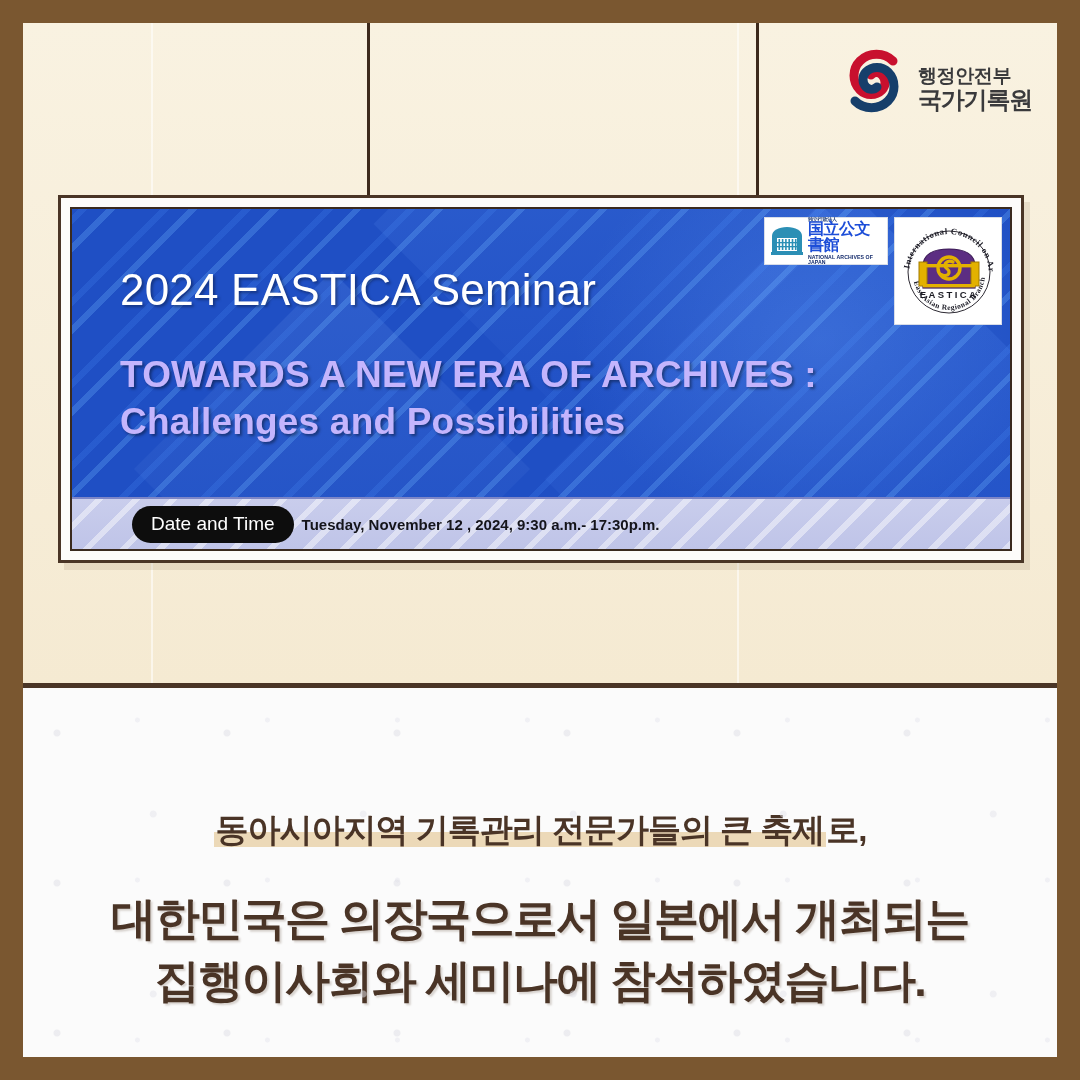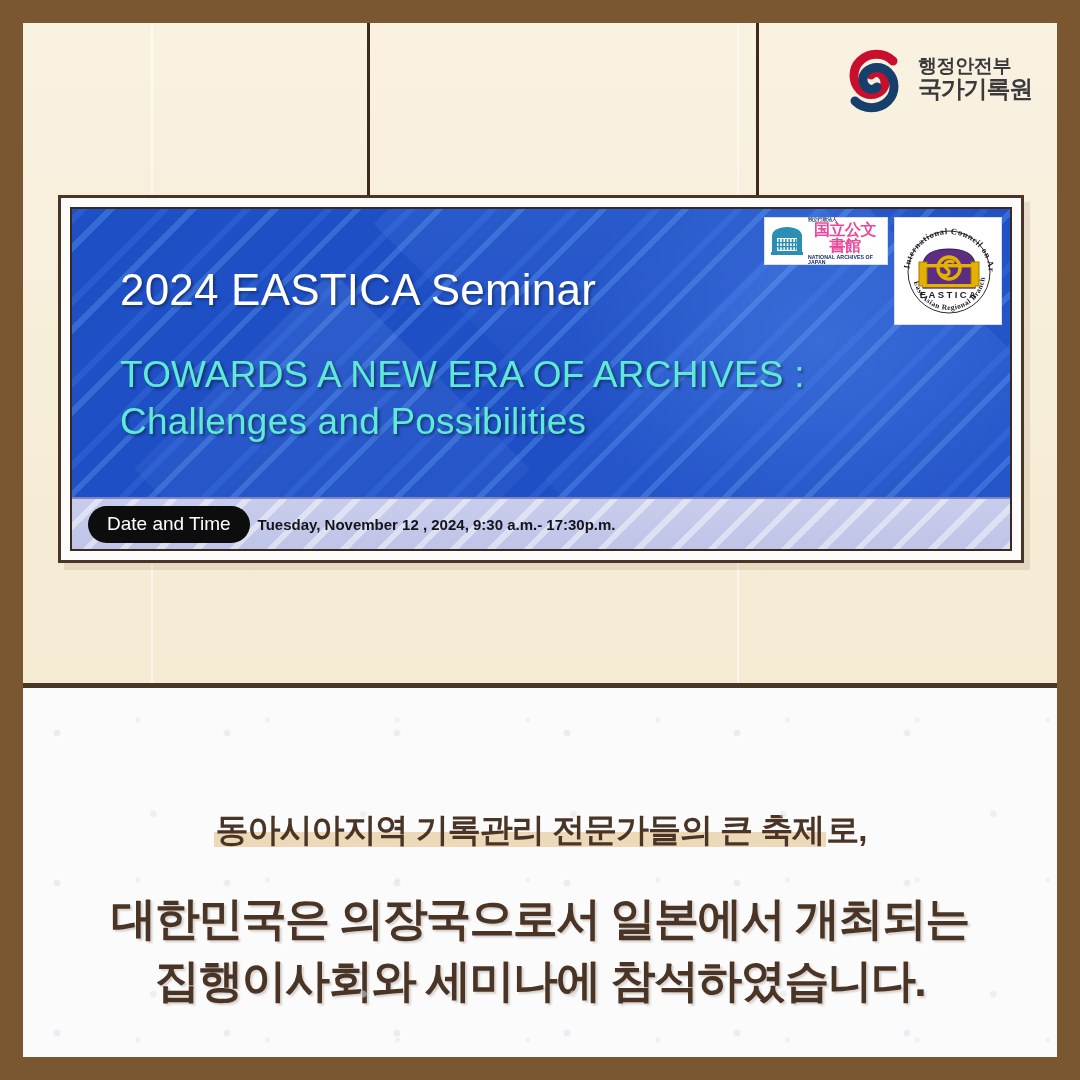--- a/index.html
+++ b/index.html
@@ -59,23 +59,22 @@
       radial-gradient(circle at 20% 30%, rgba(225,225,232,.55) 0 3px, transparent 4px),
       radial-gradient(circle at 62% 70%, rgba(228,228,235,.5) 0 3px, transparent 4px),
       radial-gradient(circle at 88% 20%, rgba(230,230,238,.5) 0 2px, transparent 3px);
     background-size:170px 150px, 210px 180px, 130px 160px;
     pointer-events:none;
   }
 
   
   #gov-logo {
     position:absolute; right:25px; top:26px;
-    display:flex; align-items:center; gap:12px;
+    display:flex; align-items:flex-end; gap:12px;
     z-index:6;
-    font-family:Liberation Mono, monospace;
   }
   #taeguk-mark { width:64px; height:64px; flex:none; }
   #gov-logo-text { line-height:1.04; }
   #gov-ministry {
     font-size:19px; font-weight:700; color:#3a3a3c; letter-spacing:-.4px;
   }
   #gov-agency {
     font-size:24px; font-weight:700; color:#3a3a3c; letter-spacing:-1.2px;
     margin-top:2px;
   }
@@ -150,36 +149,37 @@
   
   #banner-eyebrow {
     position:absolute; left:48px; top:56px;
     font-size:44px; font-weight:400; color:#fff;
     text-shadow:2px 2px 3px rgba(0,0,0,.35);
     letter-spacing:.2px;
     z-index:4;
   }
   #banner-title {
     position:absolute; left:48px; top:142px; right:150px;
-    font-size:37px; font-weight:400; color:#5eead4;
+    font-size:37px; font-weight:700; color:#c4b5fd;
     text-shadow:2px 2px 3px rgba(0,0,0,.4);
     line-height:1.28;
     letter-spacing:.2px;
     z-index:4;
   }
   #banner-title .line2 { display:block; }
 
   
   #banner-strip {
     position:absolute; left:0; right:0; bottom:0; height:52px;
     background:linear-gradient(#c9cdec, #bfc4e8);
     border-top:2px solid #7d86c7;
     display:flex; align-items:center;
     z-index:5;
     overflow:hidden;
+    padding-left:44px;
   }
   #banner-strip .strip-stripes {
     position:absolute; inset:0;
     background:repeating-linear-gradient(-45deg,
       rgba(255,255,255,.45) 0 6px, rgba(255,255,255,0) 6px 26px);
   }
   #date-badge {
     position:relative; z-index:2;
     margin-left:16px;
     background:#0d0d0d; color:#fff;
@@ -207,23 +207,22 @@
     padding:4px 5px;
     border:1px solid #d8dde8;
   }
   #naj-icon { width:34px; height:30px; flex:none; }
   #naj-text { line-height:1; }
   #naj-jp {
     font-size:5px; color:#1d3a72; font-weight:700; letter-spacing:-.2px;
     font-family:"DejaVu Sans", sans-serif;
   }
   #naj-kanji {
-    font-size:16px; font-weight:700; color:#ec4899; letter-spacing:-.5px;
-    font-family:Liberation Sans, sans-serif;
-    text-align:center;
+    font-size:16px; font-weight:700; color:#1d4ed8; letter-spacing:-.5px;
+    font-family:Liberation Mono, monospace;
   }
   #naj-en {
     font-size:5.2px; font-weight:700; color:#12296a; letter-spacing:.1px;
     margin-top:1px;
   }
   #eastica-logo {
     background:#fff; width:108px; height:108px;
     position:relative;
     border:1px solid #d8dde8;
   }

